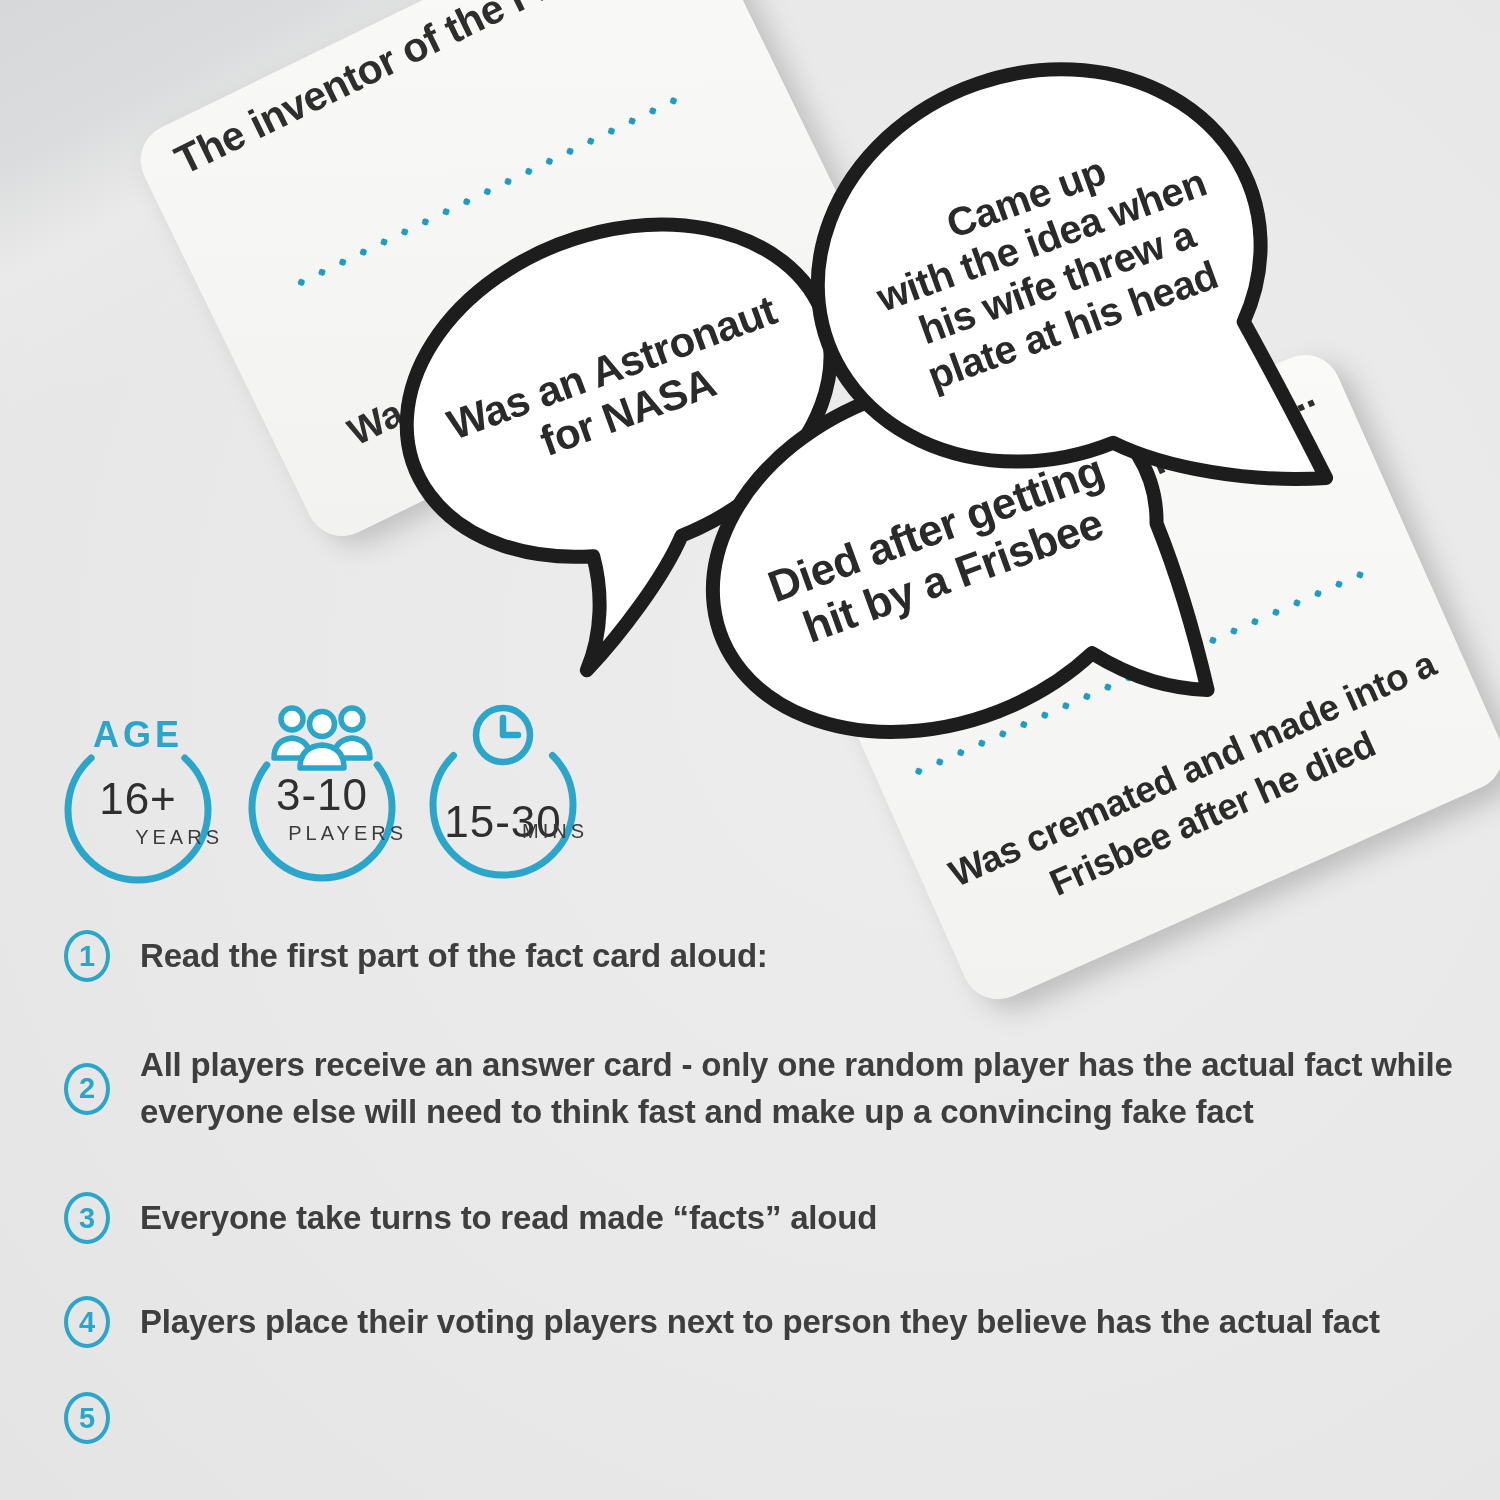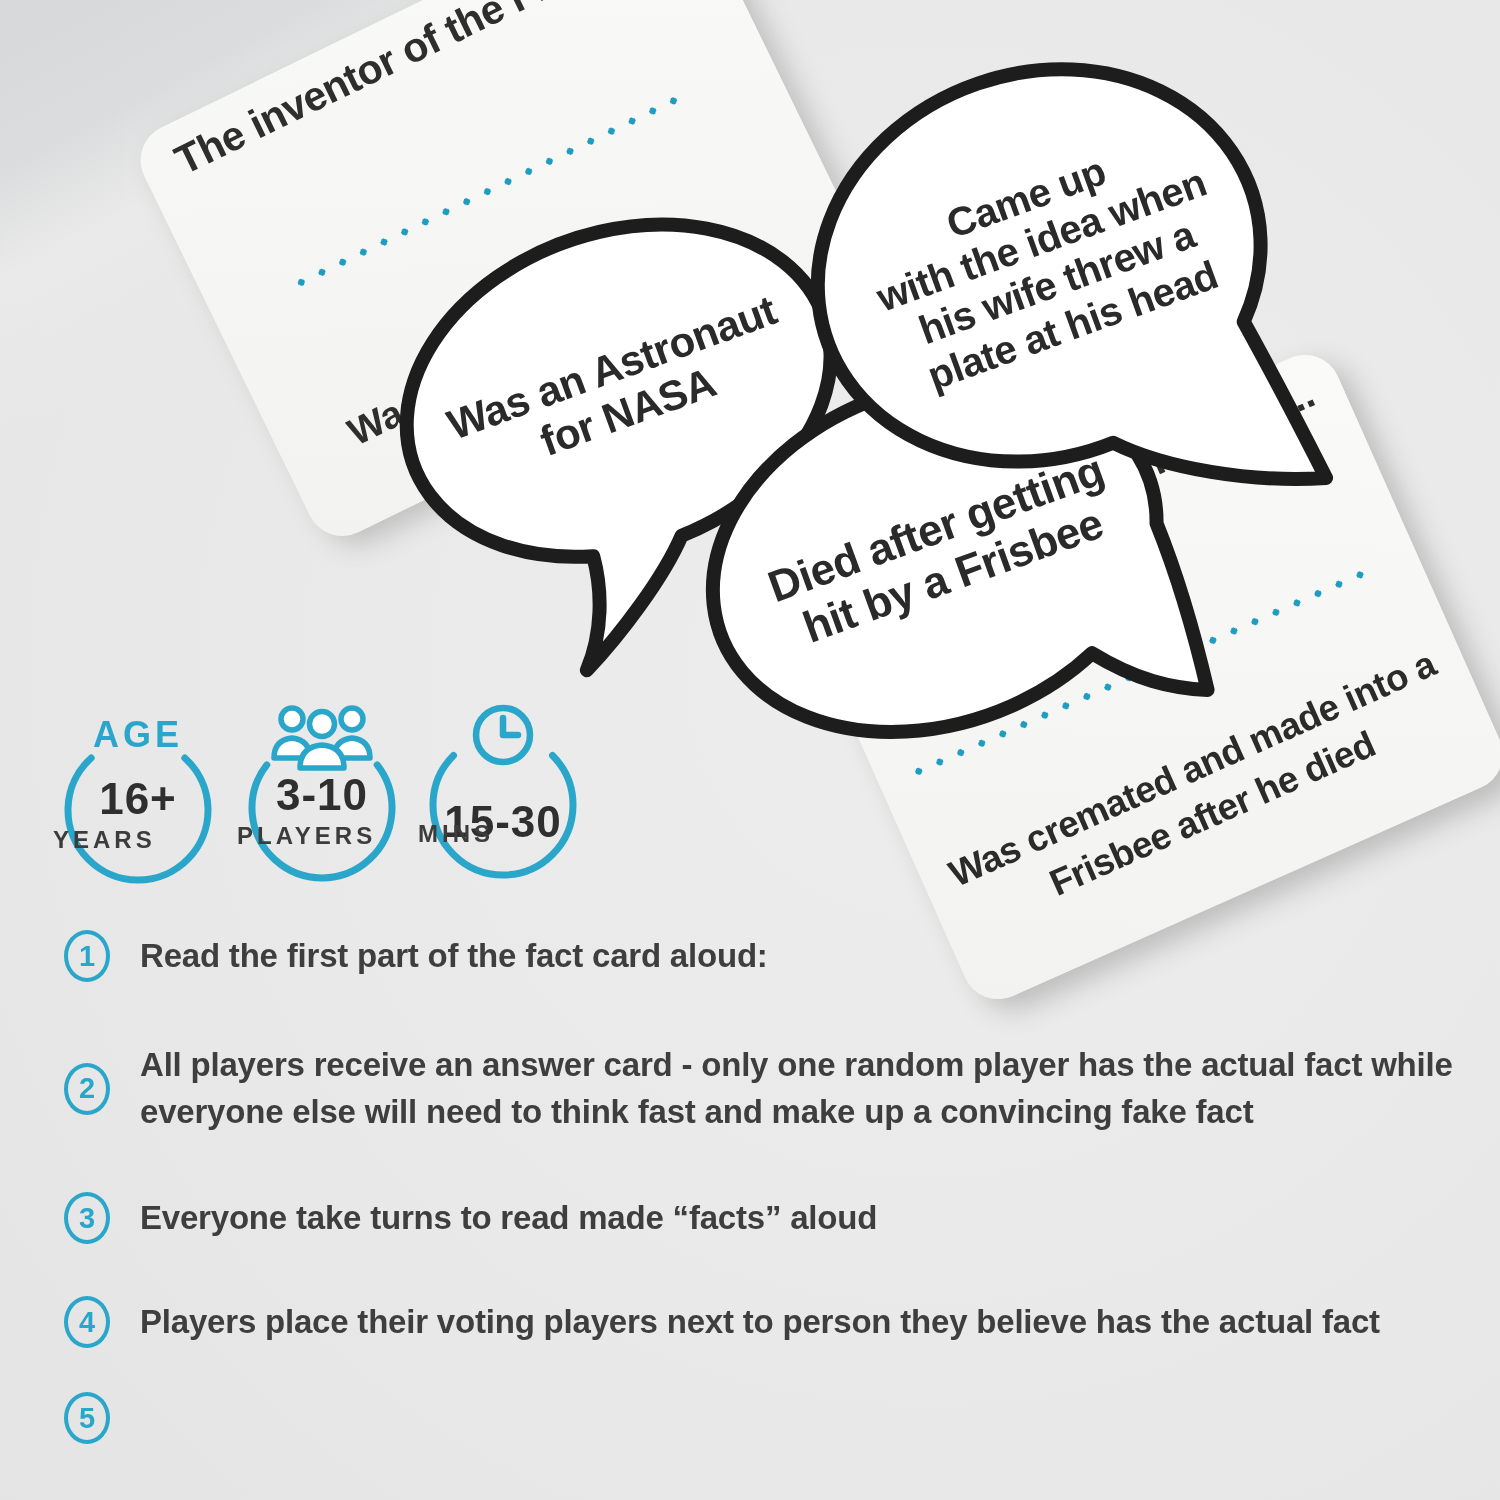--- a/index.html
+++ b/index.html
@@ -46,23 +46,23 @@
   .badge-players{left:237px;top:698px;}
   .badge-time{left:418px;top:700px;}
   .badge-label{position:absolute;left:0;right:0;top:0;text-align:center;
                font-size:36px;font-weight:700;color:#2ba6cb;letter-spacing:4px;}
   .badge-arc{position:absolute;left:0;}
   .badge-age .badge-arc{top:11px;}
   .badge-players .badge-arc{top:25px;}
   .badge-time .badge-arc{top:20px;}
   .badge-icon{position:absolute;left:50%;transform:translateX(-50%);top:0;}
   .badge-value{position:absolute;left:0;right:0;text-align:center;font-size:44px;
-               font-weight:700;color:#2f2f2f;letter-spacing:1px;}
-  .badge-unit{position:absolute;left:0;right:0;text-align:left;font-size:24px;
-              font-weight:700;color:#3c3c3c;letter-spacing:4px;}
+               font-weight:400;color:#2f2f2f;letter-spacing:1px;}
+  .badge-unit{position:absolute;left:0;right:0;text-align:right;font-size:20px;
+              font-weight:400;color:#3c3c3c;letter-spacing:4px;}
   .badge-age .badge-value{top:60px;} .badge-age .badge-unit{top:112px;}
   .badge-players .badge-value{top:72px;} .badge-players .badge-unit{top:124px;}
   .badge-time .badge-value{top:68px;margin-top:29px;} .badge-time .badge-unit{top:120px;}
   
   .step{position:absolute;left:64px;display:flex;align-items:center;gap:30px;z-index:5;}
   .step-num{flex:0 0 auto;width:46px;height:52px;border:4.5px solid #2ba6cb;border-radius:50%;
             display:flex;align-items:center;justify-content:center;
             font-size:29px;font-weight:700;color:#2ba6cb;box-sizing:border-box;}
   .step-text{font-size:33px;font-weight:700;color:#3e3e3e;letter-spacing:-.2px;
              line-height:1.42;max-width:1330px;}

